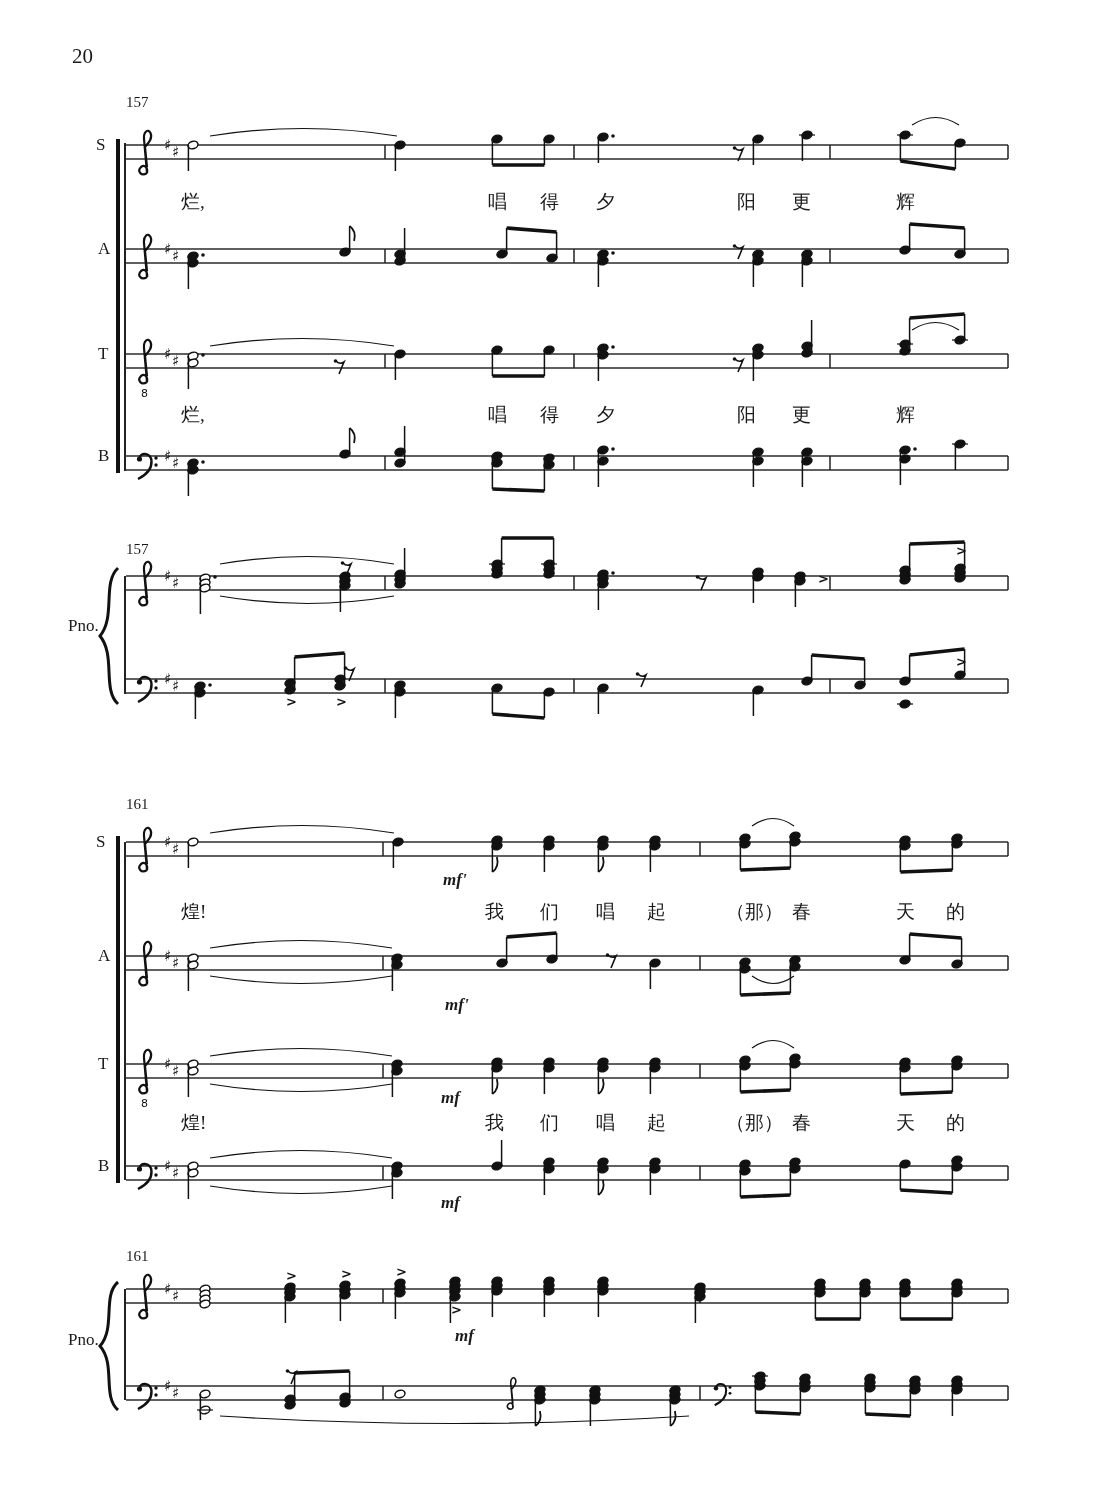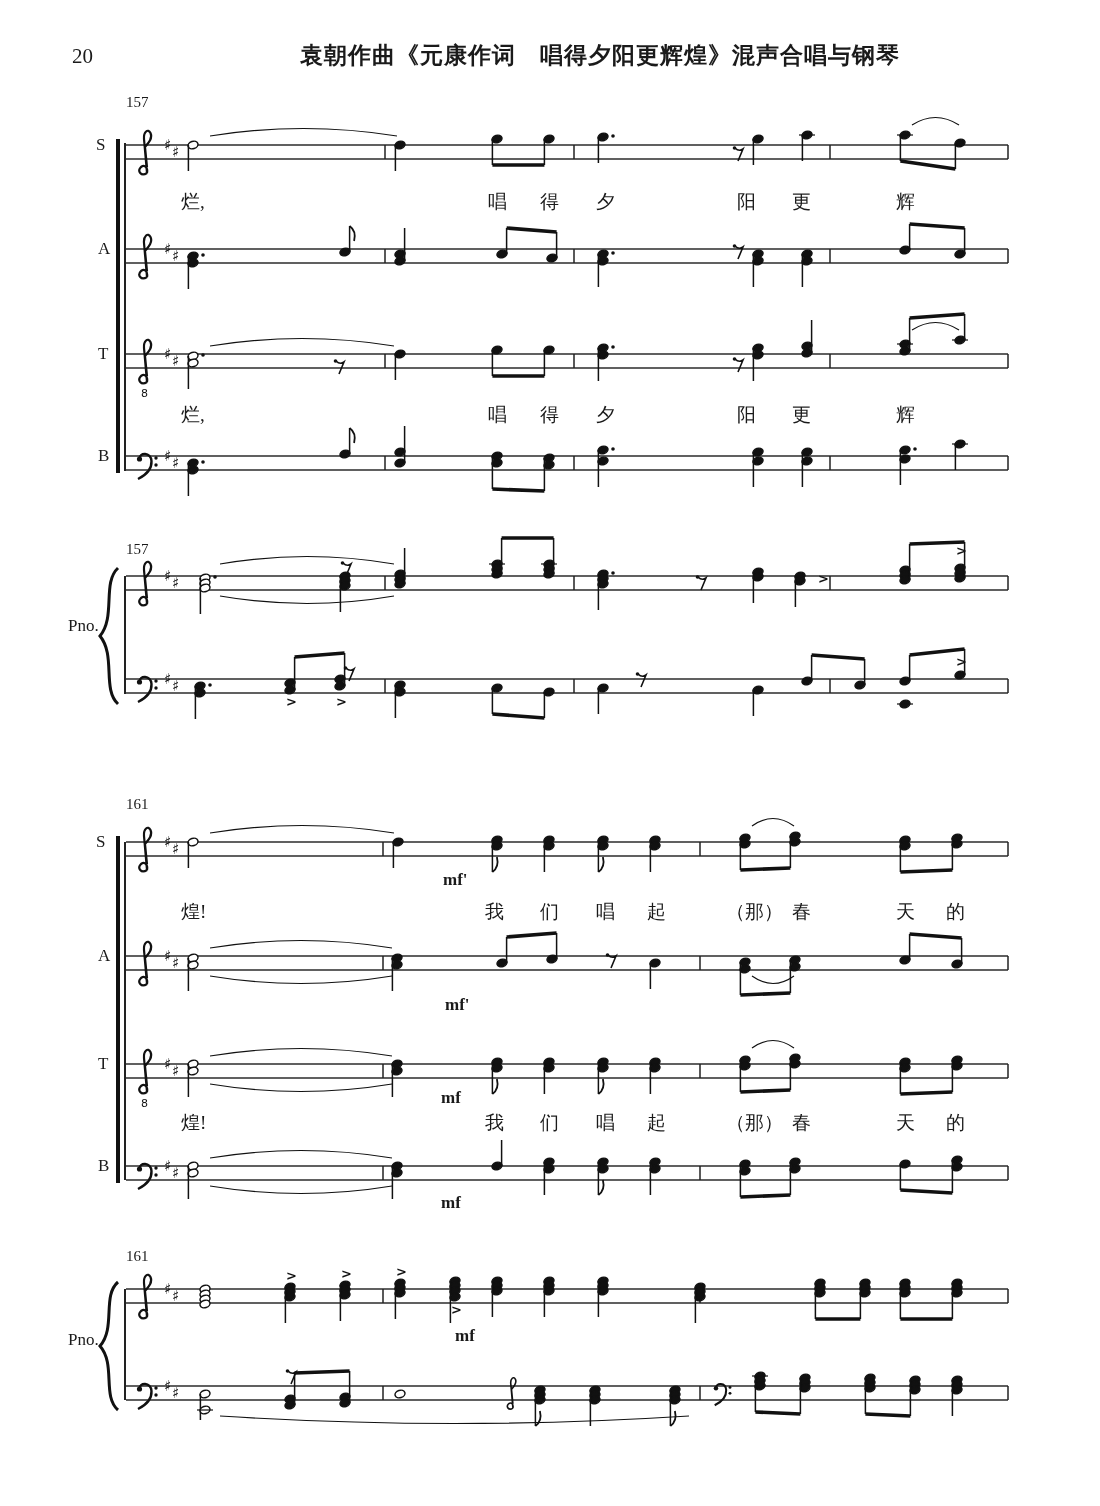--- a/index.html
+++ b/index.html
@@ -4,33 +4,32 @@
 <style>
   html,body{margin:0;padding:0;background:#888;}
   .page{position:relative;width:1100px;height:1506px;background:#ffffff;overflow:hidden;
         font-family:"Liberation Serif",serif;color:#1a1a1a;}
   .pagenum{position:absolute;left:72px;top:44px;font-size:21px;text-align:right;}
   .title{position:absolute;left:240px;top:40px;width:720px;text-align:center;
          font-size:23px;letter-spacing:1px;font-weight:600;}
   .mnum{position:absolute;font-size:15px;}
   .plabel{position:absolute;font-size:17px;}
   .lyr{position:absolute;font-size:19px;white-space:nowrap;}
-  .dyn{position:absolute;font-size:17px;font-weight:bold;
+  .dyn{position:absolute;font-size:17px;font-weight:bold;font-style:italic;
        font-family:"Liberation Serif",serif;}
   .bracket{position:absolute;width:4px;background:#111;}
   .edge{position:absolute;width:2px;background:#222;}
   svg{position:absolute;overflow:visible;}
   svg text{font-family:"DejaVu Sans",sans-serif;}
 </style>
 </head>
 <body>
 
 <div class="page">
   <div class="pagenum">20</div>
-  <div class="title">袁朝作曲《元康作词　唱得夕阳更辉煌》混声合唱与钢琴</div>
   <div id="score" style="position:absolute;left:0;top:0;width:100%;height:100%;">
       <div class="mnum" style="left: 126px; top: 94px;">157</div>
       <div class="mnum" style="left: 126px; top: 541px;">157</div>
       <div class="plabel" style="left: 68px; top: 616px;">Pno.</div>
       <div class="bracket" style="left: 116px; top: 139px; height: 334px;"></div>
       <div class="edge" style="left: 124px; top: 143px; height: 328px;"></div>
       <div class="edge" style="left: 124px; top: 576px; height: 118px;"></div>
       <svg width="30" height="140" style="left: 94px; top: 566px;">
         <path d="M24 2 C8 16.8 22 50.4 6 70 C22 89.60000000000001 8 123.2 24 138" fill="none" stroke="#111" stroke-width="3"></path>
       </svg>

